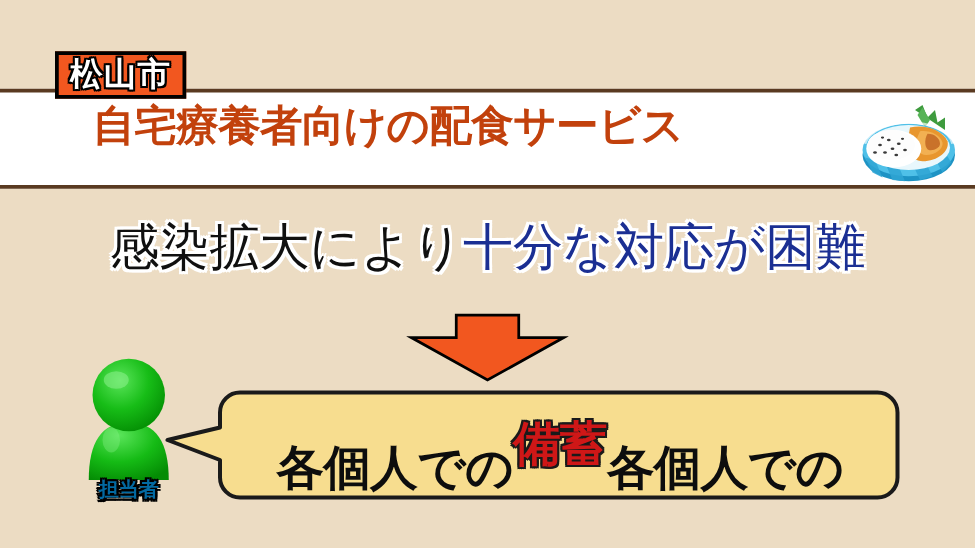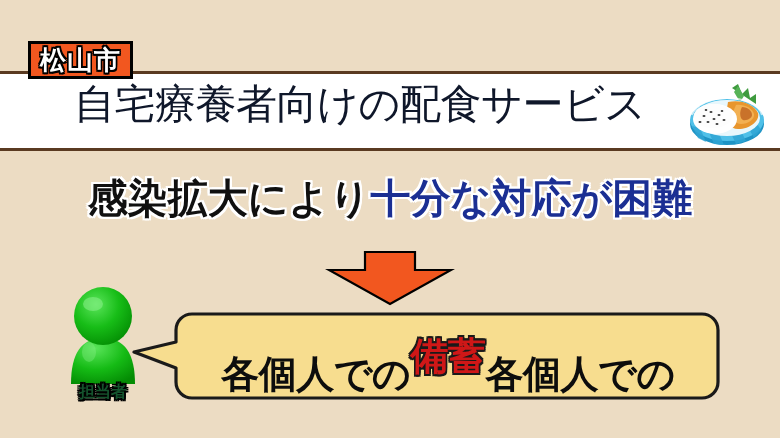--- a/index.html
+++ b/index.html
@@ -28,21 +28,21 @@
     height: 80px;
     background: #ffffff;
     border-top: 3px solid #5a3a21;
     border-bottom: 3px solid #5a3a21;
     box-sizing: border-box;
   }
 
   
   .city-badge {
     position: absolute;
-    left: 28px;
+    left: 44px;
     top: 41px;
     height: 38px;
     padding: 0 9px;
     background: #f2571f;
     border: 3px solid #000000;
     box-sizing: border-box;
     display: flex;
     align-items: center;
     justify-content: center;
     z-index: 5;
@@ -58,23 +58,23 @@
       -1.6px  1.6px 0 #000, 1.6px  1.6px 0 #000,
       -1.6px 0 0 #000, 1.6px 0 0 #000,
        0 -1.6px 0 #000, 0 1.6px 0 #000;
   }
 
   
   .headline {
     position: absolute;
     left: 74px;
     top: 84px;
-    font-size: 41px;
-    font-weight: 400;
-    color: #0f172a;
+    font-size: 34px;
+    font-weight: 700;
+    color: #c2410c;
     letter-spacing: -0.5px;
     line-height: 1;
     white-space: nowrap;
     z-index: 6;
   }
 
   
   .bento {
     position: absolute;
     left: 686px;
@@ -86,21 +86,21 @@
   .bento svg { display: block; width: 100%; height: 100%; }
 
   
   .subline {
     position: absolute;
     left: 0;
     top: 178px;
     width: 780px;
     text-align: center;
     font-size: 40px;
-    font-weight: 700;
+    font-weight: 400;
     line-height: 1;
     letter-spacing: 0px;
     white-space: nowrap;
     z-index: 4;
   }
   .subline .plain {
     color: #101010;
     text-shadow:
       -2.2px -2.2px 0 #fff, 2.2px -2.2px 0 #fff,
       -2.2px  2.2px 0 #fff, 2.2px  2.2px 0 #fff,
@@ -139,21 +139,21 @@
   .person svg { display: block; width: 100%; height: 100%; }
 
   .person-label {
     position: absolute;
     left: 59px;
     top: 384px;
     width: 88px;
     text-align: center;
     font-size: 16px;
     font-weight: 900;
-    color: #14532d;
+    color: #0369a1;
     letter-spacing: 0px;
     line-height: 1;
     z-index: 6;
     text-shadow:
       -1.8px -1.8px 0 #000, 1.8px -1.8px 0 #000,
       -1.8px  1.8px 0 #000, 1.8px  1.8px 0 #000,
       -1.8px 0 0 #000, 1.8px 0 0 #000,
        0 -1.8px 0 #000, 0 1.8px 0 #000;
   }
 

